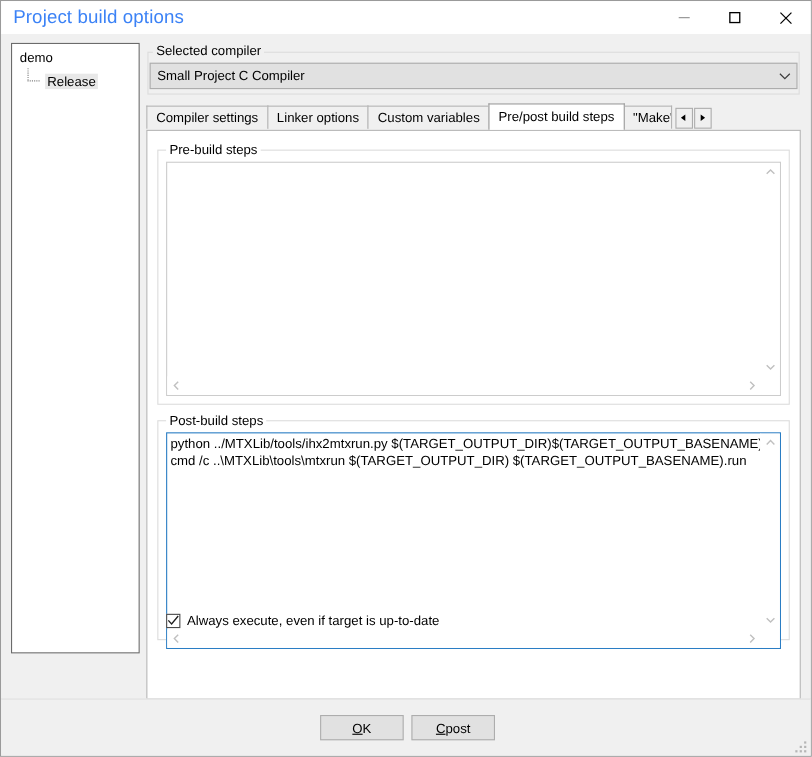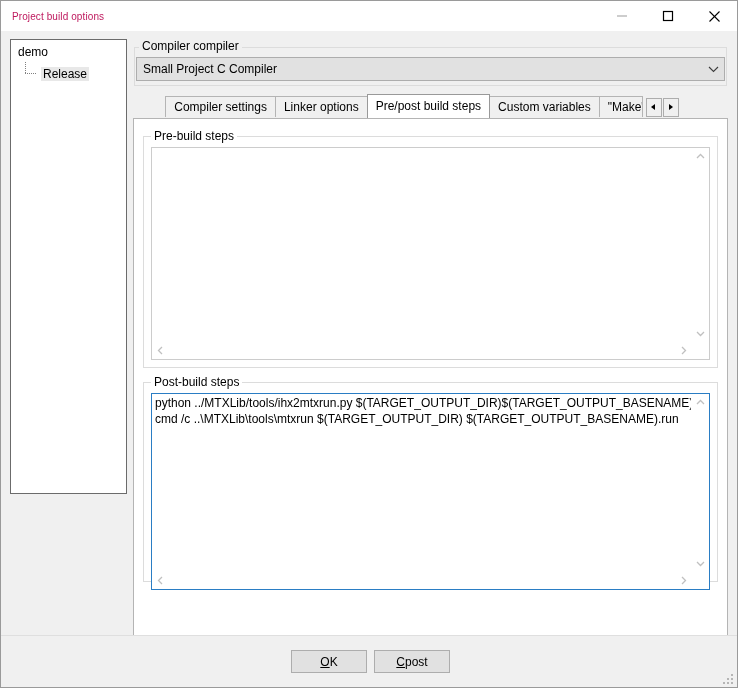--- a/index.html
+++ b/index.html
@@ -30,22 +30,22 @@
   
   .titlebar {
     height: 30px;
     background: #ffffff;
     display: flex;
     align-items: center;
     flex: 0 0 auto;
   }
   .title-text {
     padding-left: 11px;
-    font-size: 10px;
-    color: #be185d;
+    font-size: 17px;
+    color: #3b82f6;
     letter-spacing: 0.1px;
   }
   .title-spacer { flex: 1 1 auto; }
   .win-btn {
     width: 46px;
     height: 30px;
     display: flex;
     align-items: center;
     justify-content: center;
     background: transparent;
@@ -58,21 +58,21 @@
     position: relative;
     background: #f0f0f0;
   }
 
   
   .tree-panel {
     position: absolute;
     left: 9px;
     top: 8px;
     width: 117px;
-    height: 455px;
+    height: 555px;
     background: #ffffff;
     border: 1px solid #6b6b6b;
     box-sizing: border-box;
     padding: 4px 0 0 0;
     overflow: hidden;
   }
   .tree-node-root {
     padding: 1px 0 1px 7px;
     font-size: 12px;
     white-space: nowrap;
@@ -167,21 +167,20 @@
 
   
   .tabstrip {
     position: absolute;
     left: 0px;
     top: 56px;
     right: 17px;
     height: 22px;
     display: flex;
     align-items: flex-end;
-    justify-content: center;
   }
   .tab {
     height: 21px;
     line-height: 21px;
     padding: 0 8px;
     font-size: 12px;
     background: #f0f0f0;
     border: 1px solid #b4b4b4;
     border-bottom: none;
     box-sizing: border-box;
@@ -406,42 +405,42 @@
       </div>
       <div class="tree-child-row">
         <span class="tree-elbow"></span>
         <span class="tree-label-sel">Release</span>
       </div>
     </div>
 
     <div class="right-region">
 
       <div class="sc-frame"></div>
-      <div class="sc-label">Compiler compiler</div>
+      <div class="sc-label">Selected compiler</div>
       <div class="combo">
         <span class="combo-text">Small Project C Compiler</span>
         <span class="combo-arrow">
           <svg width="11" height="8" viewBox="0 0 11 8">
             <polyline points="1,2 5.5,6.5 10,2" fill="none" stroke="#3c3c3c" stroke-width="1.1"></polyline>
           </svg>
         </span>
       </div>
 
       <div class="tabstrip">
         <div class="tab">
           <span>Compiler settings</span>
         </div>
         <div class="tab">
           <span>Linker options</span>
         </div>
+        <div class="tab">
+          <span>Custom variables</span>
+        </div>
         <div class="tab active">
           <span>Pre/post build steps</span>
-        </div>
-        <div class="tab">
-          <span>Custom variables</span>
         </div>
         <div class="tab clipped">
           <span>"Make"</span>
         </div>
         <div class="tab-scrollers">
           <div class="tab-scroll-btn">
             <svg width="7" height="8" viewBox="0 0 7 8">
               <polygon points="5,1 5,7 1,4" fill="#000000"></polygon>
             </svg>
           </div>
@@ -518,20 +517,28 @@
               </div>
               <div class="sb-arrow">
                 <svg width="7" height="9" viewBox="0 0 7 9">
                   <polyline points="2,1 5.5,4.5 2,8" fill="none" stroke="#c0c0c0" stroke-width="1.3"></polyline>
                 </svg>
               </div>
             </div>
             <div class="sb-corner"></div>
           </div>
 
+          <div class="cb-row">
+            <span class="cbox">
+              <svg width="11" height="10" viewBox="0 0 11 10">
+                <polyline points="1,5 4,8.2 10,1" fill="none" stroke="#202020" stroke-width="1.2"></polyline>
+              </svg>
+            </span>
+            <span>Always execute, even if target is up-to-date</span>
+          </div>
         </div>
 
       </div>
     </div>
   </div>
 
   <div class="footer">
     <div class="btn btn-ok">
       <span class="mnem">O</span>
         <span>K</span>

